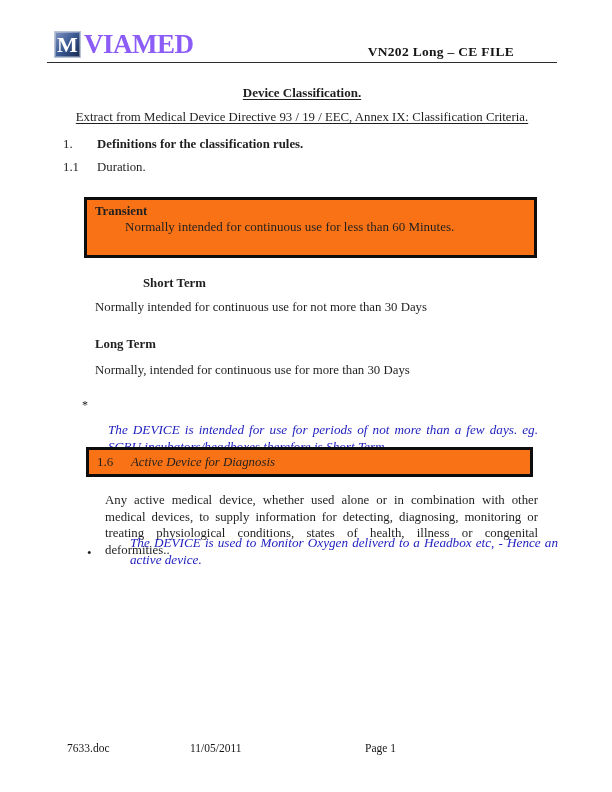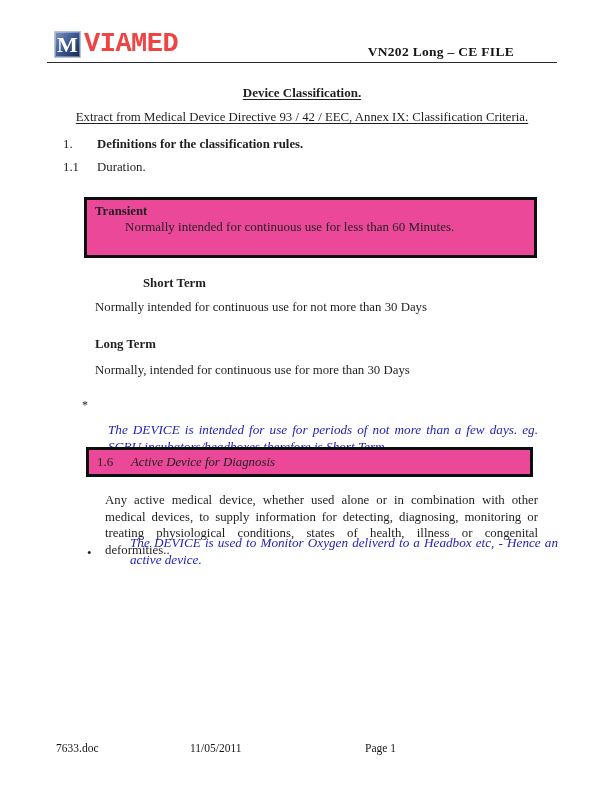--- a/index.html
+++ b/index.html
@@ -12,22 +12,22 @@
   
   .logo{position:absolute; top:31px; left:54px; display:flex; align-items:center;}
   .logo-icon{
     width:27px; height:27px; box-sizing:border-box;
     background:linear-gradient(130deg,#8094c0 0%, #3c5a94 48%, #15294e 100%);
     border:1px solid #b9c3d6; box-shadow:inset 0 0 0 1px rgba(255,255,255,.35);
     color:#ffffff; font-family:"Liberation Serif", serif; font-weight:bold;
     font-size:22px; line-height:25px; text-align:center;
   }
   .logo-word{
-    margin-left:3px; font-family:Liberation Mono, monospace;
-    font-weight:bold; font-size:27px; line-height:27px; color:#ef4444;
+    margin-left:3px; font-family:Liberation Serif, serif;
+    font-weight:bold; font-size:27px; line-height:27px; color:#8b5cf6;
     letter-spacing:-0.5px;
   }
   .doc-ref{
     position:absolute; top:44px; right:98px;
     font-weight:bold; font-size:13.5px; letter-spacing:.3px; color:#161616;
   }
   .header-rule{
     position:absolute; top:62px; left:47px; width:510px; height:0;
     border-top:1.6px solid #2c2c2c;
   }
@@ -40,21 +40,21 @@
     position:absolute; top:110px; left:47px; width:510px; text-align:center;
     font-size:12.8px; text-decoration:underline; text-underline-offset:2px;
   }
   .sec{position:absolute; left:63px; font-size:12.8px;}
   .sec .num{display:inline-block; width:34px;}
   .sec-1{top:137px;} .sec-1 .head{font-weight:bold;}
   .sec-11{top:160px;}
   
   .box{
     position:absolute; left:84px; width:453px; box-sizing:border-box;
-    border:3px solid #0d0d0d; background:#ec4899;
+    border:3px solid #0d0d0d; background:#f97316;
   }
   .box-transient{top:197px; height:61px;}
   .box-transient .bt{position:absolute; top:4px; left:8px; font-weight:bold; font-size:12.8px;}
   .box-transient .bb{position:absolute; top:19px; left:8px; font-size:13px;margin-left:30px;}
   .box-16{top:447px; left:86px; width:447px; height:30px; display:flex; align-items:center;}
   .box-16 .num{display:inline-block; margin-left:8px; width:34px; font-size:13px;}
   .box-16 .head{font-style:italic; font-size:12.8px;}
   
   .term{position:absolute; left:95px; font-size:12.8px;}
   .term.bold{font-weight:bold;}
@@ -70,36 +70,36 @@
   .bullet{position:absolute; color:#1a1a1a; font-style:normal;}
   .bullet-1{top:398px; left:82px; font-size:12px;}
   .bullet-2{top:545px; left:87px; font-size:13px;}
   
   .para{
     position:absolute; top:492px; left:105px; width:433px;
     text-align:justify; font-size:12.8px; line-height:16.6px; word-spacing:2px;
   }
   
   .footer-item{position:absolute; top:742px; font-size:11.5px; color:#161616;}
-  .f-file{left:56px;} .f-date{left:190px;} .f-page{left:365px;text-align:right;}
+  .f-file{left:67px;} .f-date{left:190px;} .f-page{left:365px;text-align:right;}
 </style>
 </head>
 <body>
 
 <div class="page">
 
   <div class="logo">
     <div class="logo-icon">M</div>
     <div class="logo-word">VIAMED</div>
   </div>
   <div class="doc-ref">VN202 Long – CE FILE</div>
   <div class="header-rule"></div>
 
   <div class="title">Device Classification.</div>
-  <div class="subtitle">Extract from Medical Device Directive 93 / 42 / EEC, Annex IX: Classification Criteria.</div>
+  <div class="subtitle">Extract from Medical Device Directive 93 / 19 / EEC, Annex IX: Classification Criteria.</div>
 
   <div class="sec sec-1">
     <span class="num">1.</span><span class="head">Definitions for the classification rules.</span>
   </div>
   <div class="sec sec-11">
     <span class="num">1.1</span><span>Duration.</span>
   </div>
 
   <div class="box box-transient">
     <div class="bt">Transient</div>

